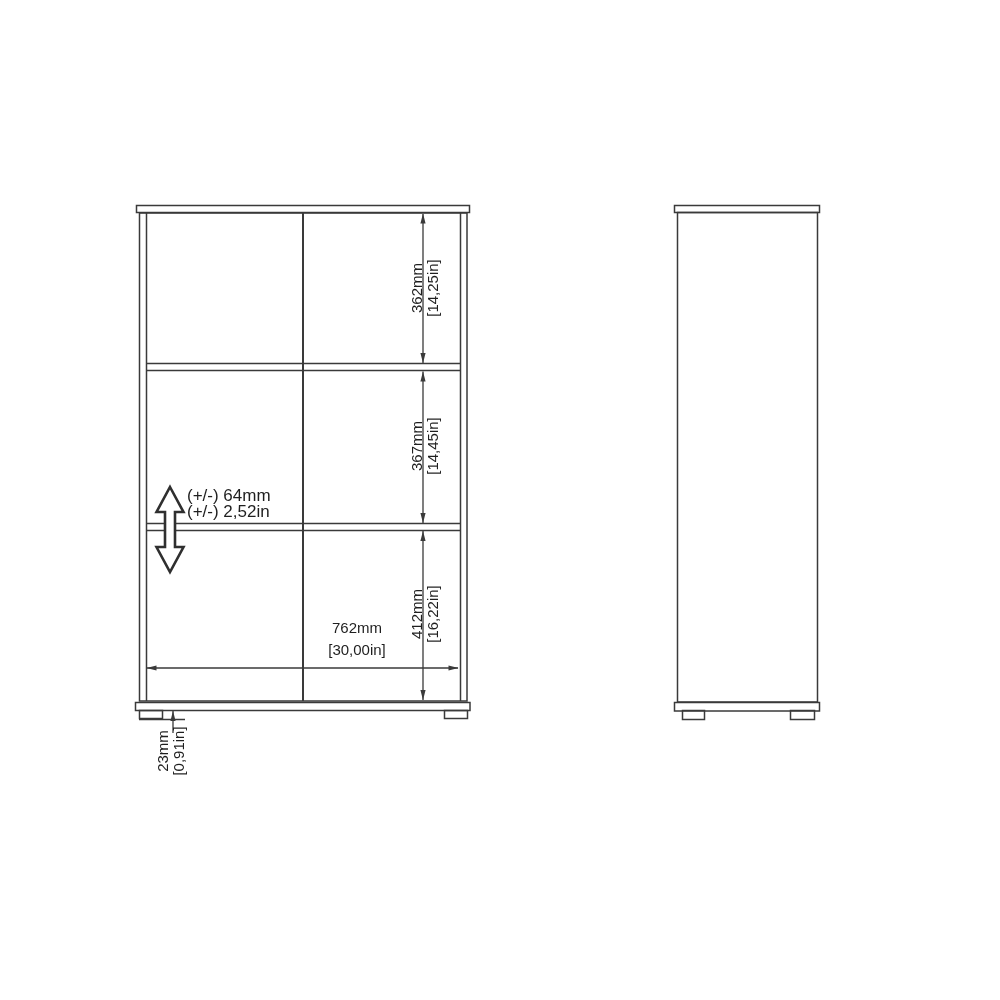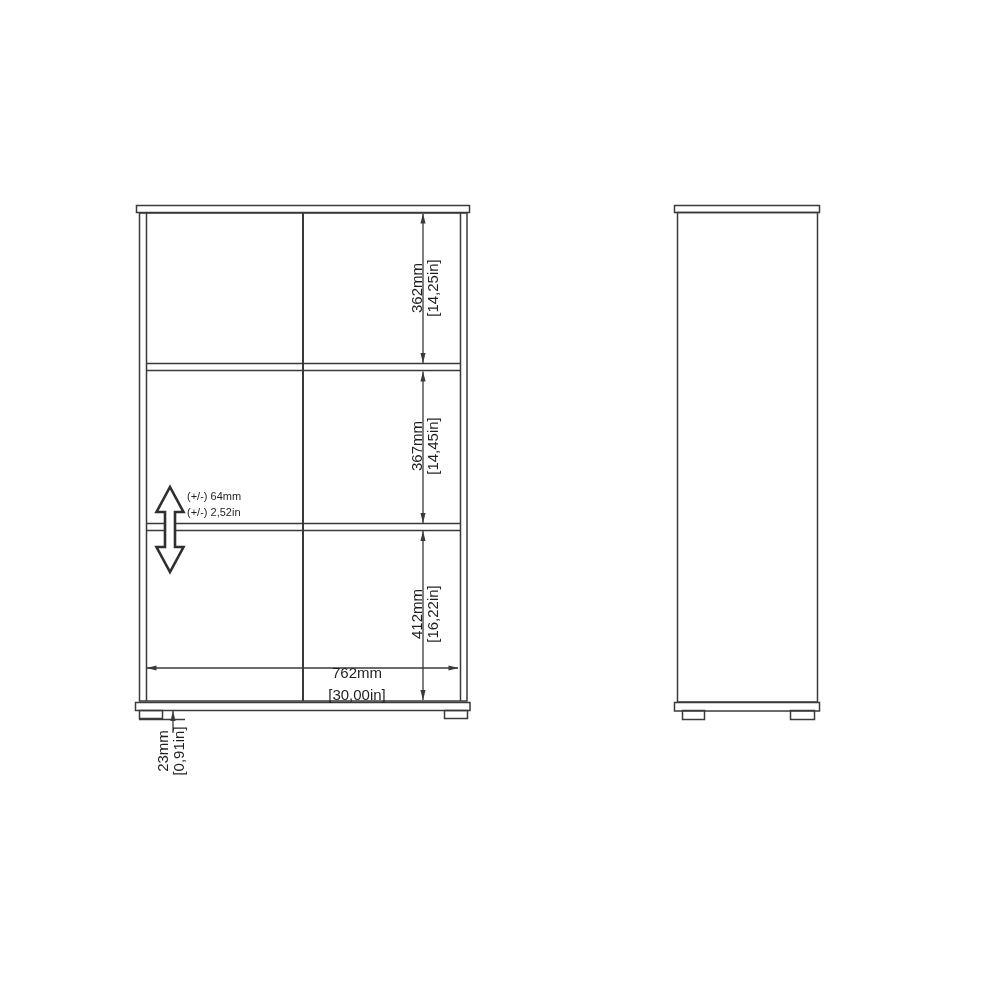--- a/index.html
+++ b/index.html
@@ -8,21 +8,21 @@
     font-family:"Liberation Sans", sans-serif;color:#1f1f1f;overflow:hidden;
   }
   .canvas svg{position:absolute;left:0;top:0;}
   .dim-label{
     position:absolute;font-size:15px;line-height:15.5px;text-align:center;
     white-space:nowrap;transform:translate(-50%,-50%);color:#1f1f1f;
   }
   .dim-label.rot{transform:translate(-50%,-50%) rotate(-90deg);}
   .dim-label.wide{line-height:22px;}
   .note-label{
-    position:absolute;font-size:11px;line-height:16px;text-align:left;
+    position:absolute;font-size:17px;line-height:16px;text-align:left;
     white-space:nowrap;color:#1f1f1f;
   }
 </style>
 </head>
 <body>
 
 <div class="canvas">
 
   <svg width="1000" height="1000" viewBox="0 0 1000 1000">
 
@@ -86,21 +86,21 @@
   <div class="dim-label rot" style="left:424px;top:446px;">
     <div>367mm</div>
     <div>[14,45in]</div>
   </div>
 
   <div class="dim-label rot" style="left:424px;top:614px;">
     <div>412mm</div>
     <div>[16,22in]</div>
   </div>
 
-  <div class="dim-label wide" style="left:357px;top:684px;">
+  <div class="dim-label wide" style="left:357px;top:639px;">
     <div>762mm</div>
     <div>[30,00in]</div>
   </div>
 
   <div class="dim-label rot" style="left:170px;top:751px;">
     <div>23mm</div>
     <div>[0,91in]</div>
   </div>
 
   <div class="note-label" style="left:187px;top:488px;">

